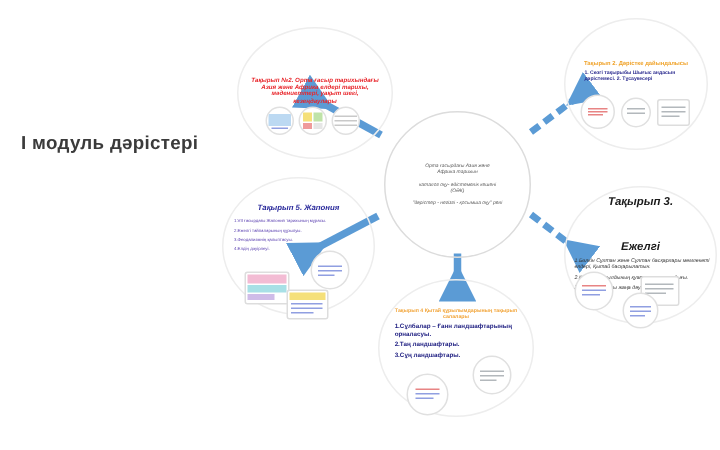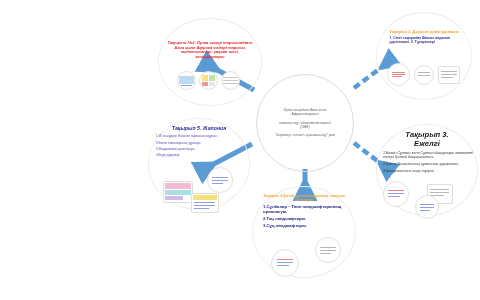--- a/index.html
+++ b/index.html
@@ -41,20 +41,21 @@
     left: 50%;
     top: 50%;
     transform: translate(-50%, -50%);
     width: 86%;
     text-align: center;
   }
 
   .node-title {
     font-weight: 700;
     line-height: 1.12;
+    margin-top: 21px;
   }
   .node-body {
     line-height: 1.18;
     margin-top: 2px;
   }
 
   
   #hub {
     left: 256px;
     top: 74px;
@@ -278,20 +279,21 @@
     <svg class="arrow-svg" width="20" height="28" viewBox="0 0 20 28">
       <defs>
         <marker id="ah5" markerWidth="5" markerHeight="5" refX="2.4" refY="2.5" orient="auto">
           <path d="M5,0 L5,5 L0,2.5 z" fill="#5b9bd5"></path>
         </marker>
       </defs>
       <line x1="10" y1="1" x2="10" y2="20" stroke="#5b9bd5" stroke-width="5" marker-end="url(#ah5)"></line>
     </svg>
   </div>
 
+  <div id="main-title">I модуль дәрістері</div>
 
   <div class="node" id="hub">
     <div class="node-inner">
       <div class="hub-line">Орта ғасырдағы Азия және</div>
       <div class="hub-line">Африка тарихын</div>
       <div class="hub-line sp">каталог оқу- әдістемелік кешені</div>
       <div class="hub-line">(ОӘК)</div>
       <div class="hub-line sp">"дәрістер - негізгі - қосымша оқу" рөлі</div>
     </div>
   </div>

